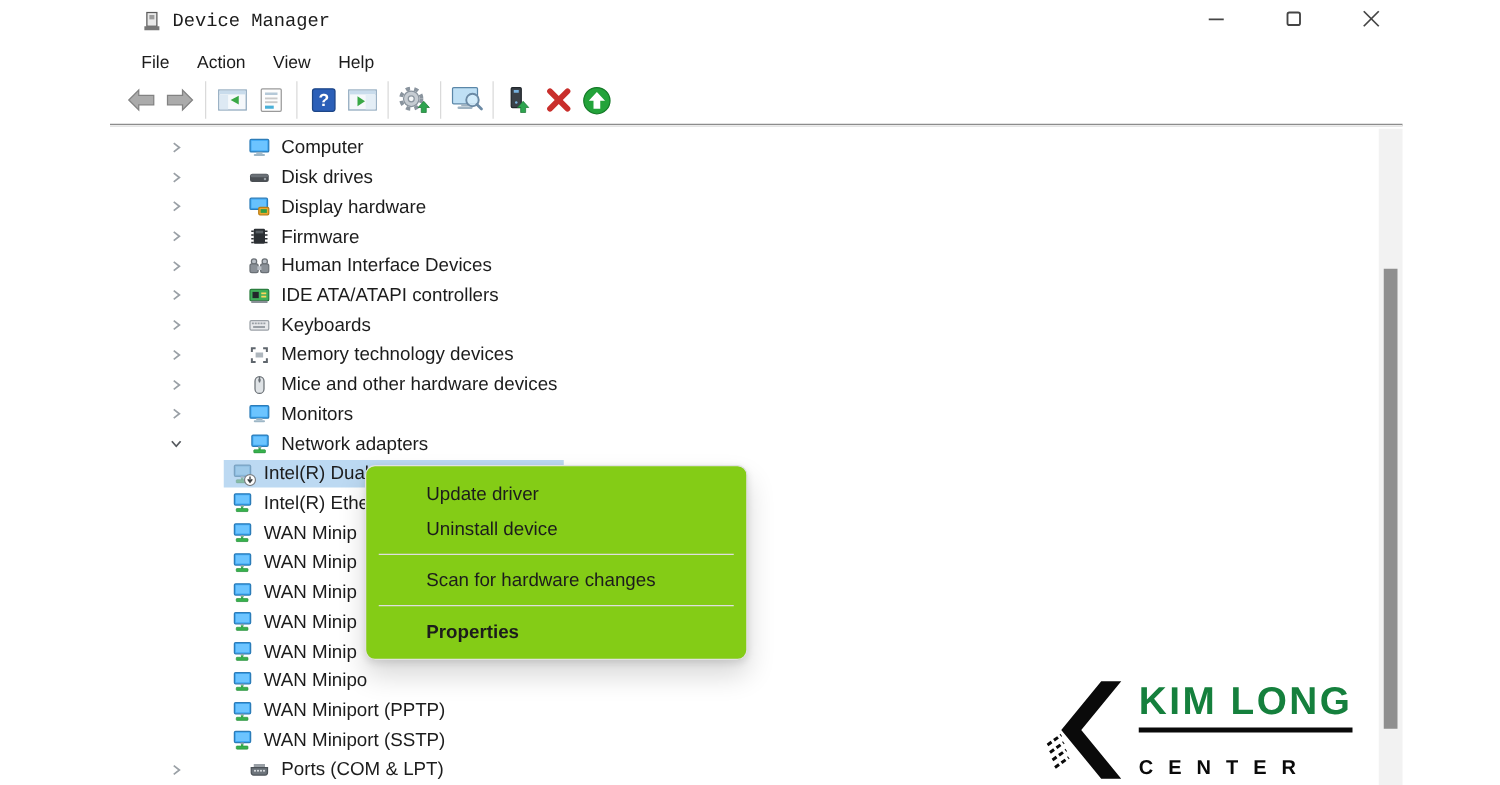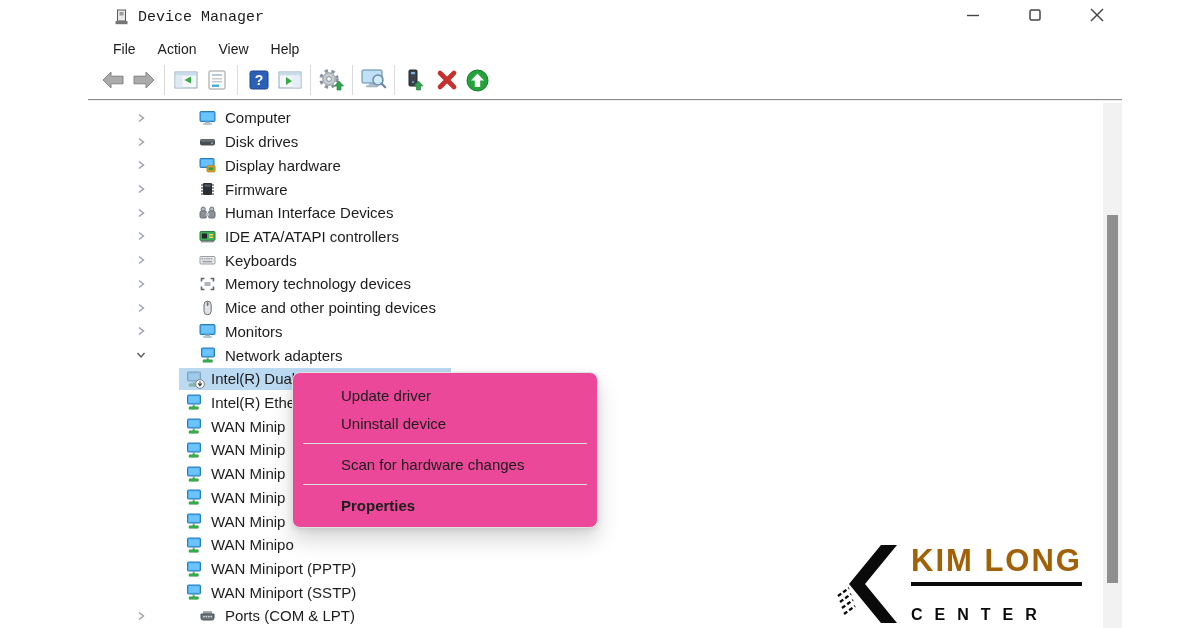--- a/index.html
+++ b/index.html
@@ -44,33 +44,33 @@
   .t-icon { width:17px; height:16px; margin-right:9px; position:relative; flex:none; display:flex; }
   .t-icon.dim > svg { opacity:.55; filter:saturate(.6); }
   .badge { position:absolute; right:-3px; bottom:-2px; display:flex; }
 
   
   .scrollbar { position:absolute; top:103px; right:0; width:19px; bottom:0; background:#f2f2f2; }
   .scroll-thumb { position:absolute; top:112px; left:4px; width:11px; height:368px; background:#8f8f8f; }
 
   
   .context-menu { position:absolute; left:292px; top:372px; width:306px; z-index:10;
-    background:#ec4899; border:1px solid #e2e2e2; border-radius:8px; padding:8px 10px;
+    background:#84cc16; border:1px solid #e2e2e2; border-radius:8px; padding:8px 10px;
     box-shadow:0 12px 22px rgba(0,0,0,.16), 0 2px 6px rgba(0,0,0,.10); }
   .ctx-item { height:28px; display:flex; align-items:center; padding-left:38px;
               font-size:15px; border-radius:2px; }
   .ctx-item.hl { background:var(--accent); color:#fff; }
   .ctx-item.bold { font-weight:bold; }
   .ctx-sep { height:1px; background:#dedede; margin:6px 0; }
 
   
   .logo { position:absolute; right:118px; bottom:4px; display:flex; align-items:flex-end; gap:12px; z-index:20; }
   .logo-chevron { display:flex; }
   .logo-text { display:flex; flex-direction:column; }
-  .logo-line1 { font-size:31px; font-weight:bold; letter-spacing:2px; color:#a16207;
+  .logo-line1 { font-size:31px; font-weight:bold; letter-spacing:2px; color:#15803d;
                 border-bottom:4px solid #0a0a0a; padding-bottom:3px; }
   .logo-line2 { font-size:16px; font-weight:bold; letter-spacing:12px; margin-top:20px; color:#0a0a0a; }
 </style>
 </head>
 <body>
 
 <div class="app">
 
   <div class="titlebar">
     <span class="title-icon">
@@ -393,21 +393,21 @@
           </svg>
         </span>
         <span class="row-inner">
           <span class="t-icon">
             <svg width="17" height="16" viewBox="0 0 17 16">
               <rect x="5" y="1.2" width="7.2" height="13.5" rx="3.6" fill="#dfe3e6" stroke="#6a7076"></rect>
               <line x1="8.6" y1="1.6" x2="8.6" y2="6" stroke="#6a7076"></line>
               <rect x="7.7" y="2.8" width="1.8" height="2.6" rx=".9" fill="#6a7076"></rect>
             </svg>
           </span>
-          <span class="t-label">Mice and other pointing devices</span>
+          <span class="t-label">Mice and other hardware devices</span>
         </span>
       </div>
       <div class="tree-row l0">
         <span class="chev">
           <svg width="10" height="12" viewBox="0 0 10 12">
             <path d="M3 2.5 L7.5 6 L3 9.5" fill="none" stroke="#9aa0a6" stroke-width="1.4"></path>
           </svg>
         </span>
         <span class="row-inner">
           <span class="t-icon">

